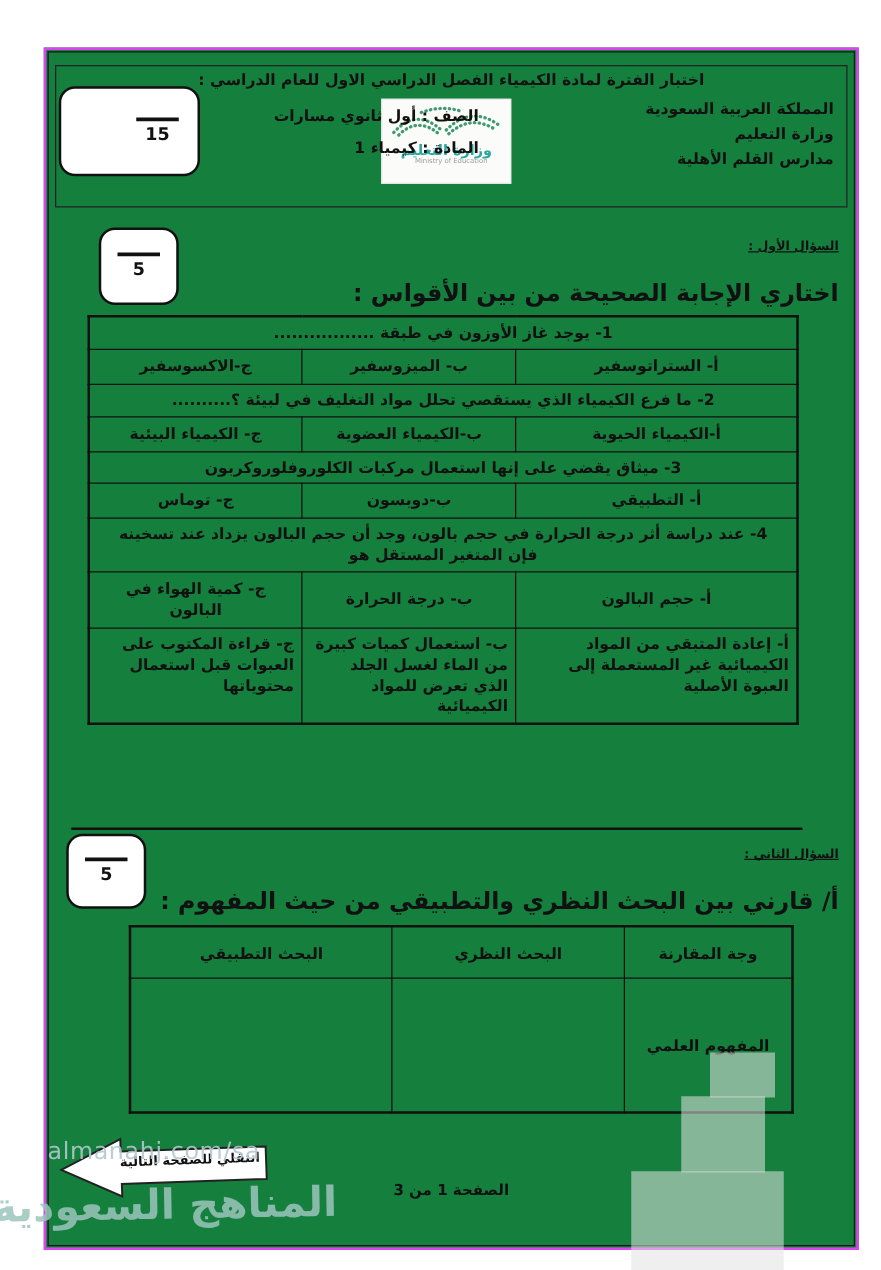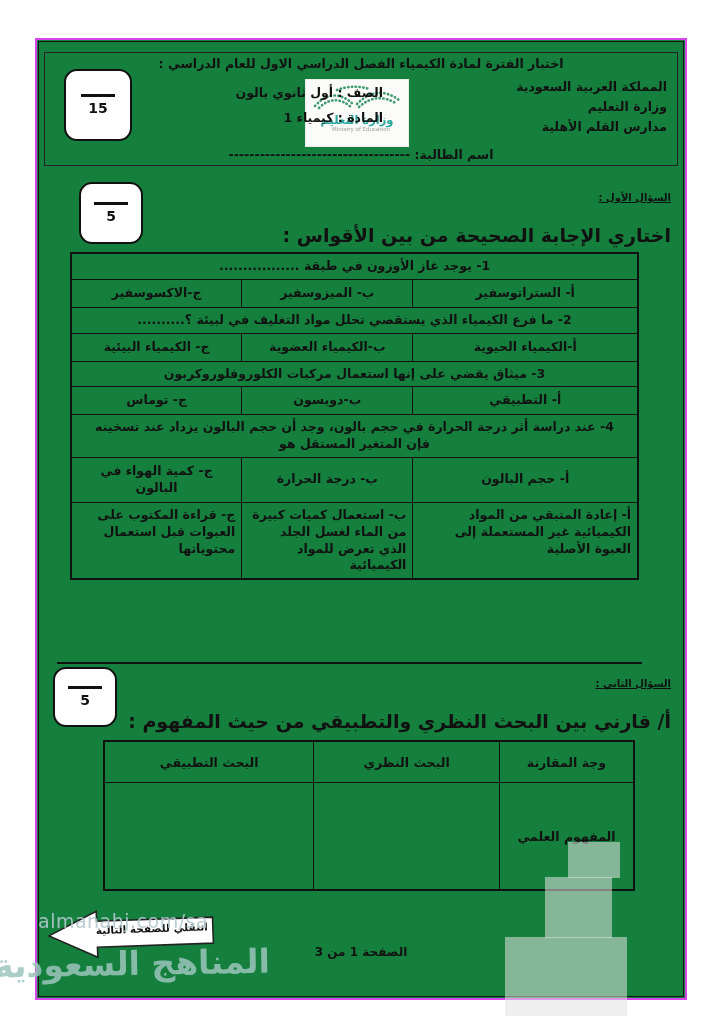--- a/index.html
+++ b/index.html
@@ -27,21 +27,21 @@
   .student-line{position:absolute;bottom:3px;right:0;width:100%;text-align:center;
     font-size:12.5px;font-weight:700;direction:rtl;letter-spacing:.3px;}
 
   
   .score-box{
     position:absolute;border:2px solid #111;border-radius:13px;background:#fff;
     display:flex;flex-direction:column;align-items:center;justify-content:center;gap:3px;
   }
   .score-box .blank{width:34px;border-top:3px solid #111;}
   .score-box .num{font-size:14px;font-weight:700;}
-  .score-15{left:19px;top:16px;width:64px;height:68px;}
+  .score-15{left:2px;top:16px;width:64px;height:68px;padding-left:45px;}
   .score-q1{left:42px;top:142px;width:60px;height:58px;}
   .score-q2{left:16px;top:627px;width:60px;height:56px;}
 
   
   .logo{
     position:absolute;left:260px;top:26px;width:104px;height:68px;
     background:#fbfbfa;border:1px solid #ececec;text-align:center;direction:rtl;
     padding-top:2px;box-sizing:border-box;
   }
   .logo .name-ar{font-size:11.5px;font-weight:700;color:#2aa79e;line-height:1.05;}
@@ -123,30 +123,29 @@
           <path d="M50,22 Q70,2 92,18"></path>
           <path d="M52,25 Q70,9 90,22"></path>
           <path d="M30,8 Q46,2 62,7"></path>
         </g>
       </svg>
       <div class="name-ar">وزارة التعليم</div>
       <div class="name-en">Ministry of Education</div>
     </div>
 
     <div class="hdr-left">
-      <div>الصف : أول ثانوي بالون</div>
+      <div>الصف : أول ثانوي مسارات</div>
       <div>المادة : كيمياء 1</div>
     </div>
 
     <div class="score-box score-15">
       <div class="blank"></div>
       <div class="num">15</div>
     </div>
 
-    <div class="student-line">اسم الطالبة: -----------------------------------</div>
   </div>
 
   <div class="sec-title sec1-title">السؤال الأول :</div>
   <div class="score-box score-q1">
     <div class="blank"></div>
     <div class="num">5</div>
   </div>
   <div class="sec-instr sec1-instr">اختاري الإجابة الصحيحة من بين الأقواس :</div>
 
   <table class="mcq">

